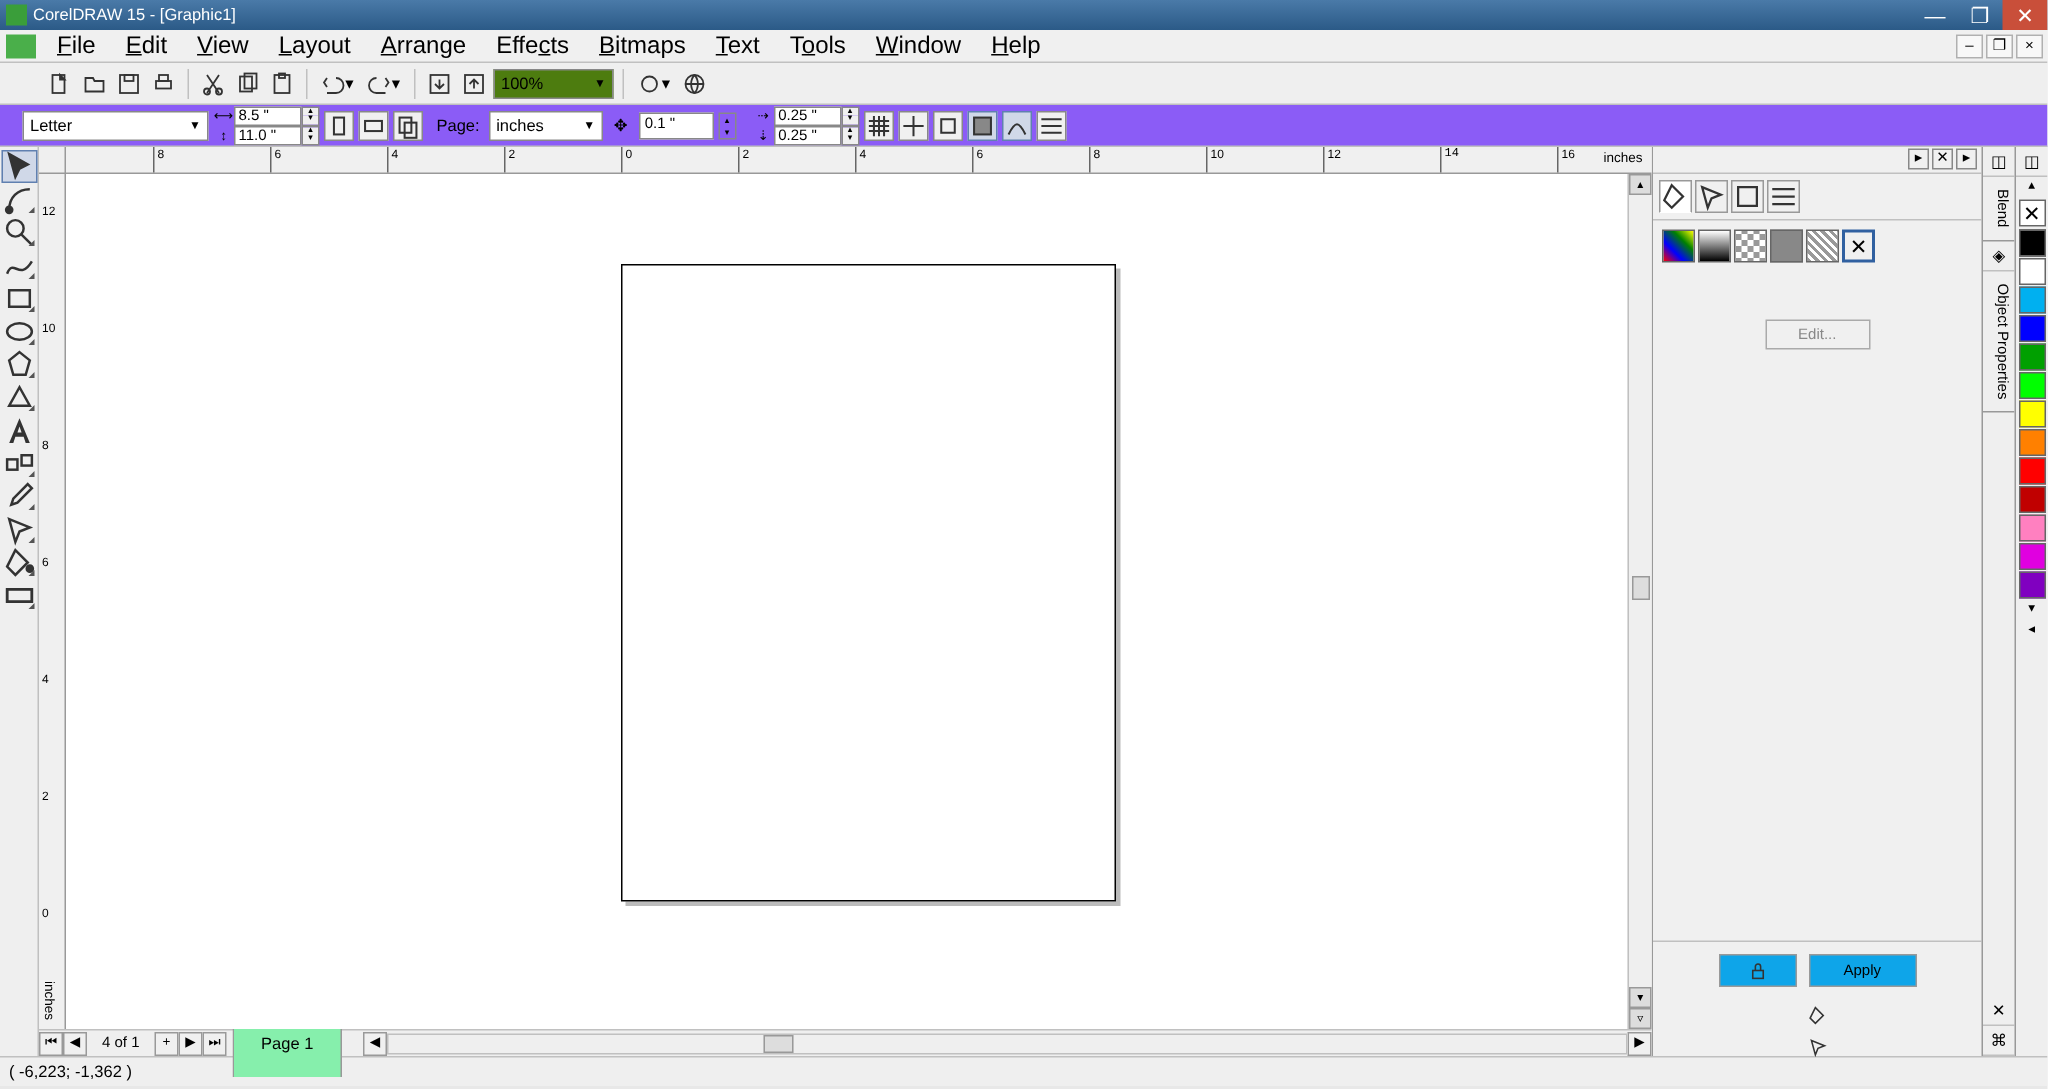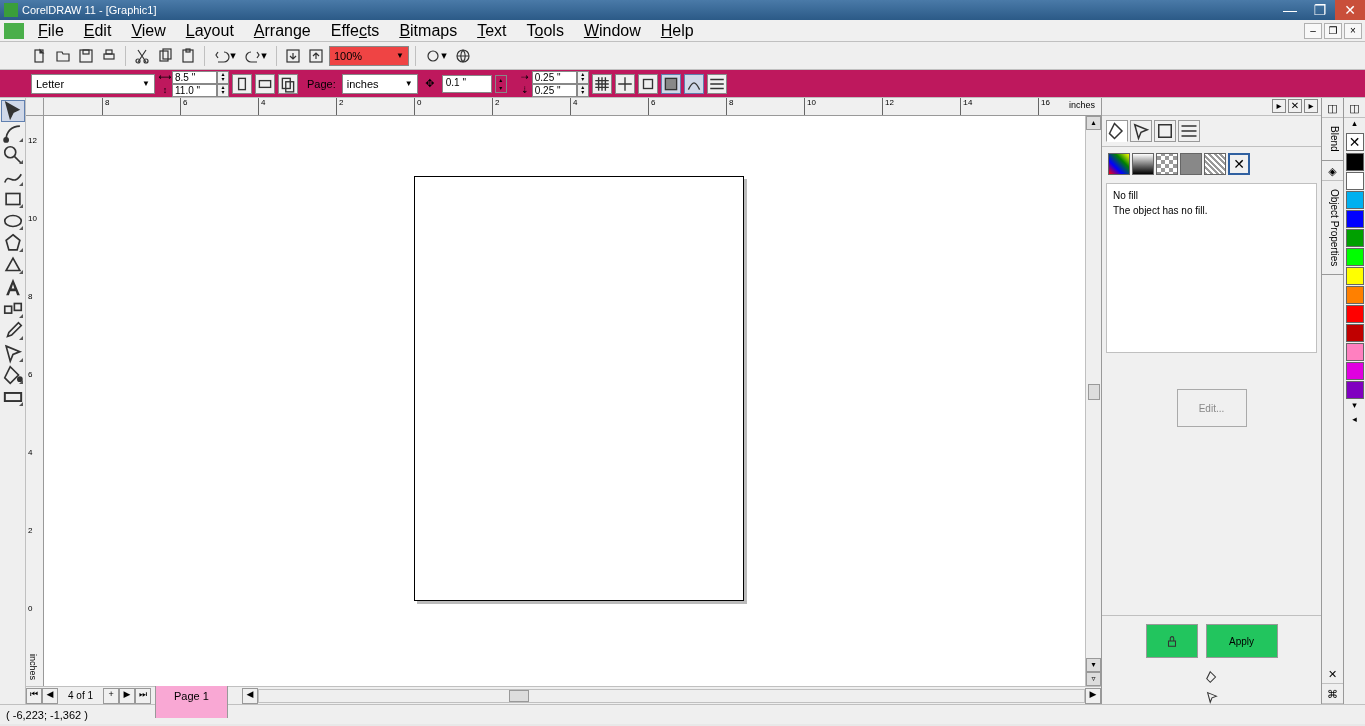--- a/index.html
+++ b/index.html
@@ -20,25 +20,25 @@
 .menubar .hot { text-decoration: underline; }
 .menubar .doc-ctls { margin-left: auto; display: flex; margin-right: 3px; }
 .menubar .doc-btn { width: 18px; height: 16px; border: 1px solid #b0b0b0; margin-left: 2px; text-align: center; font-size: 10px; line-height: 14px; cursor: pointer; background: #f8f8f8; }
 
 
 .toolbar { background: #efefef; height: 28px; display: flex; align-items: center; border-bottom: 1px solid #c0c0c0; padding-left: 30px; gap: 3px; }
 .tb { width: 20px; height: 20px; border: 1px solid transparent; cursor: pointer; display: flex; align-items: center; justify-content: center; }
 .tb svg { width: 16px; height: 16px; }
 .tb.wide { width: 28px; }
 .sep { width: 1px; height: 20px; background: #c0c0c0; margin: 0 3px; }
-.zoom-combo { width: 80px; height: 20px; border: 1px solid #888; background: #ef4444; display: flex; align-items: center; padding: 0 4px; font-size: 11px; }
+.zoom-combo { width: 80px; height: 20px; border: 1px solid #888; background: #4d7c0f; display: flex; align-items: center; padding: 0 4px; font-size: 11px; }
 .zoom-combo .dd { margin-left: auto; font-size: 8px; }
 
 
-.propbar { background: #be185d; height: 28px; display: flex; align-items: center; border-bottom: 1px solid #c0c0c0; padding-left: 31px; gap: 3px; }
+.propbar { background: #8b5cf6; height: 28px; display: flex; align-items: center; border-bottom: 1px solid #c0c0c0; padding-left: 15px; gap: 3px; }
 .combo { border: 1px solid #888; background: white; height: 20px; display: flex; align-items: center; padding: 0 4px; font-size: 11px; }
 .combo .dd { margin-left: auto; font-size: 8px; padding-left: 6px; }
 .spin-group { display: flex; flex-direction: column; gap: 0; }
 .spin-row { display: flex; align-items: center; height: 13px; }
 .spin-row .ico { width: 14px; font-size: 9px; text-align: center; }
 .spin-row .val { width: 45px; border: 1px solid #888; background: white; height: 13px; font-size: 10px; padding: 0 2px; line-height: 11px; }
 .spin-row .arr { width: 12px; height: 13px; display: flex; flex-direction: column; border: 1px solid #888; }
 .spin-row .arr span { height: 6px; font-size: 6px; text-align: center; line-height: 5px; cursor: pointer; background: #f0f0f0; }
 .unitlbl { font-size: 11px; margin: 0 3px 0 6px; }
 .toggle { width: 20px; height: 20px; border: 1px solid #888; background: #f0f0f0; cursor: pointer; display:flex; align-items:center; justify-content:center; }
@@ -66,42 +66,42 @@
 .canvas { flex: 1; background: white; position: relative; overflow: hidden; }
 .page { position: absolute; left: 370px; top: 60px; width: 330px; height: 425px; background: white; border: 1px solid #000; box-shadow: 3px 3px 0 #bbb; }
 .scroll-v { width: 16px; background: #efefef; border-left: 1px solid #c0c0c0; position: relative; }
 .scroll-v .thumb { position: absolute; left: 2px; width: 12px; height: 16px; background: #ddd; border: 1px solid #999; top: 268px; }
 .scroll-v .btn { height: 14px; border: 1px solid #999; background: #ddd; text-align:center; font-size:8px; line-height:12px; }
 
 
 .pagenav { height: 18px; background: #efefef; border-top: 1px solid #c0c0c0; display: flex; align-items: center; }
 .pagenav .navbtn { width: 16px; height: 16px; border: 1px solid #999; background: #f0f0f0; text-align: center; font-size: 9px; cursor: pointer; }
 .pagenav .count { padding: 0 10px; font-size: 10px; }
-.pagenav .tab { background: #f9a8d4; border: 1px solid #999; border-bottom: none; padding: 16px 18px; font-size: 11px; border-radius: 0 8px 0 0; margin-left: 4px;}
+.pagenav .tab { background: #86efac; border: 1px solid #999; border-bottom: none; padding: 16px 18px; font-size: 11px; border-radius: 0 8px 0 0; margin-left: 4px;}
 .pagenav .hscroll { flex: 1; display: flex; align-items: center; margin-left: 14px; }
 .pagenav .hscroll .track { flex: 1; height: 14px; background: #efefef; border: 1px solid #c0c0c0; position: relative; }
 .pagenav .hscroll .thumb { position: absolute; top: 0; left: 250px; width: 20px; height: 12px; background: #ddd; border: 1px solid #999; }
 
 
 .docker { width: 220px; background: #f0f0f0; border-left: 1px solid #999; display: flex; flex-direction: column; }
 .docker .titlebar2 { height: 18px; display: flex; justify-content: flex-end; border-bottom: 1px solid #c0c0c0; gap: 2px; padding: 1px 3px; }
 .docker .titlebar2 .cbtn { width: 14px; height: 14px; border: 1px solid #888; text-align: center; font-size: 10px; line-height: 12px; cursor: pointer; }
 .docker .tabs { display: flex; gap: 2px; padding: 4px; }
 .docker .tabs .dtab { width: 22px; height: 22px; border: 1px solid #999; background: #f0f0f0; cursor: pointer; display:flex; align-items:center; justify-content:center; }
 .docker .tabs .dtab.active { background: white; border-bottom-color: white; }
 .docker .body { flex: 1; border-top: 1px solid #c0c0c0; padding: 4px; }
 .docker .fillicons { display: flex; gap: 2px; padding: 2px; }
 .docker .fi { width: 22px; height: 22px; border: 1px solid #666; cursor: pointer; display: flex; align-items: center; justify-content: center; font-size: 14px; }
 .docker .fi.active { border: 2px solid #3060a0; }
 .docker .fillbox { border: 1px solid #c0c0c0; margin-top: 6px; padding: 6px; height: 170px; background: white; position: relative; }
 .docker .fillbox .legend { font-size: 10px; }
 .docker .fillbox .msg { font-size: 10px; margin-top: 4px; }
-.docker .editbtn { width: 70px; height: 38px; border: 1px solid #aaa; background: #f0f0f0; color: #888; font-size: 10px; display: block; margin: 36px auto 0; }
+.docker .editbtn { width: 70px; height: 20px; border: 1px solid #aaa; background: #f0f0f0; color: #888; font-size: 10px; display: block; margin: 36px auto 0; }
 .docker .footer { padding: 8px; display: flex; gap: 8px; justify-content: center; border-top: 1px solid #c0c0c0; }
-.docker .fbtn { width: 52px; height: 34px; border: 1px solid #999; background: #22c55e; font-size: 10px; cursor: pointer; display:flex; align-items:center; justify-content:center; }
+.docker .fbtn { width: 52px; height: 22px; border: 1px solid #999; background: #0ea5e9; font-size: 10px; cursor: pointer; display:flex; align-items:center; justify-content:center; }
 
 
 .docktabs { width: 22px; background: #efefef; border-left: 1px solid #999; display: flex; flex-direction: column; }
 .docktab { writing-mode: vertical-rl; padding: 8px 3px; font-size: 10px; border-bottom: 1px solid #999; cursor: pointer; text-align: center; }
 .dockicon { height: 20px; text-align:center; line-height:20px; border-bottom: 1px solid #c0c0c0; }
 
 
 .palette { width: 22px; background: #efefef; border-left: 1px solid #999; display: flex; flex-direction: column; }
 .swatch { width: 18px; height: 18px; margin: 1px auto; border: 1px solid #666; cursor: pointer; }
 .swatch.nofill { background: white; position: relative; }
@@ -116,21 +116,21 @@
 .statusbar .coords { }
 
 
 svg { stroke: #333; fill: none; stroke-width: 1.2; }
 </style>
 </head>
 <body>
 
 <div class="titlebar">
   <span class="app-icon"></span>
-  <span class="title">CorelDRAW 11 - [Graphic1]</span>
+  <span class="title">CorelDRAW 15 - [Graphic1]</span>
   <div class="win-controls">
     <div class="win-btn">—</div>
     <div class="win-btn">❐</div>
     <div class="win-btn close">✕</div>
   </div>
 </div>
 
 <div class="menubar">
   <span class="menu-icon"></span>
   <span class="menu-item"><span class="hot">F</span><span></span>ile</span>
@@ -538,24 +538,20 @@
     </div>
     <div class="body">
       <div class="fillicons">
         <div class="fi" style="background:linear-gradient(45deg,red,blue,green,yellow)"></div>
         <div class="fi" style="background:linear-gradient(#fff,#000)"></div>
         <div class="fi" style="background:repeating-conic-gradient(#999 0 25%,#fff 0 50%) 0/8px 8px"></div>
         <div class="fi" style="background:#888"></div>
         <div class="fi" style="background:repeating-linear-gradient(45deg,#999 0 2px,#fff 2px 4px)"></div>
         <div class="fi active">✕</div>
       </div>
-      <div class="fillbox">
-        <div class="legend">No fill</div>
-        <div class="msg">The object has no fill.</div>
-      </div>
       <button class="editbtn" disabled="">Edit...</button>
     </div>
     <div class="footer">
       <div class="fbtn">
           <svg width="14" height="14" viewBox="0 0 16 16">
             <rect x="4" y="8" width="8" height="6"></rect>
             <path d="M6 8V5a2 2 0 0 1 4 0v3"></path>
           </svg>
         </div>
       <div class="fbtn" style="width:72px">Apply</div>

